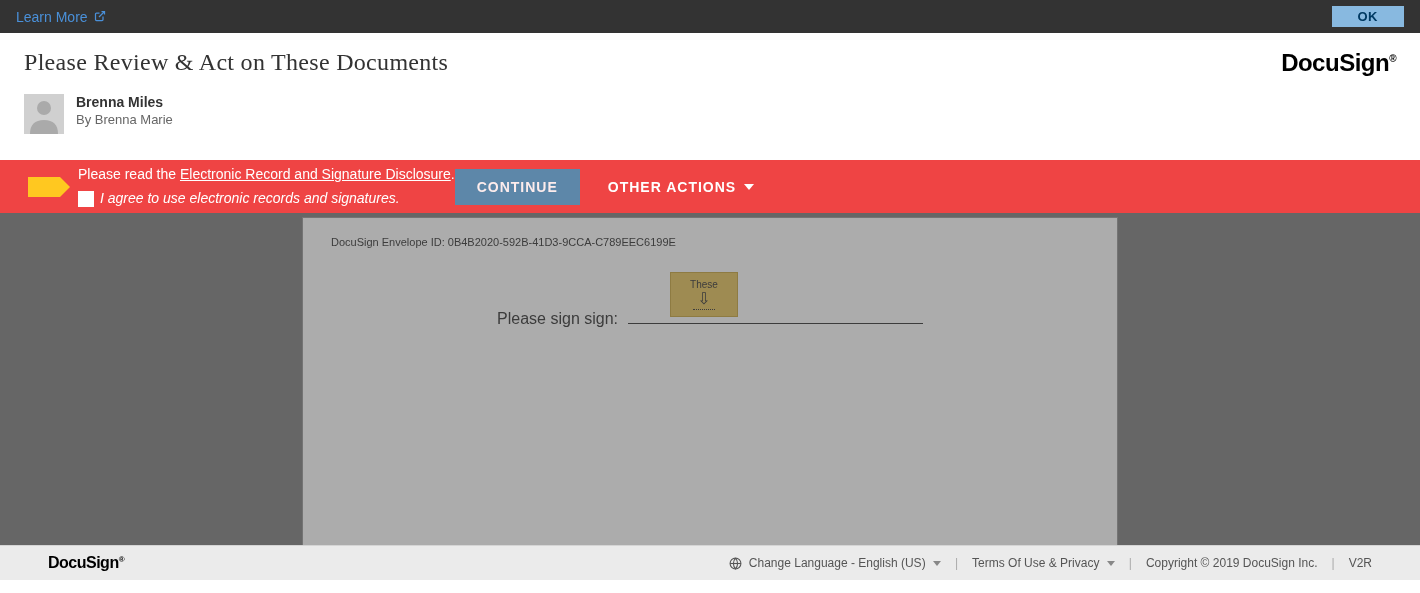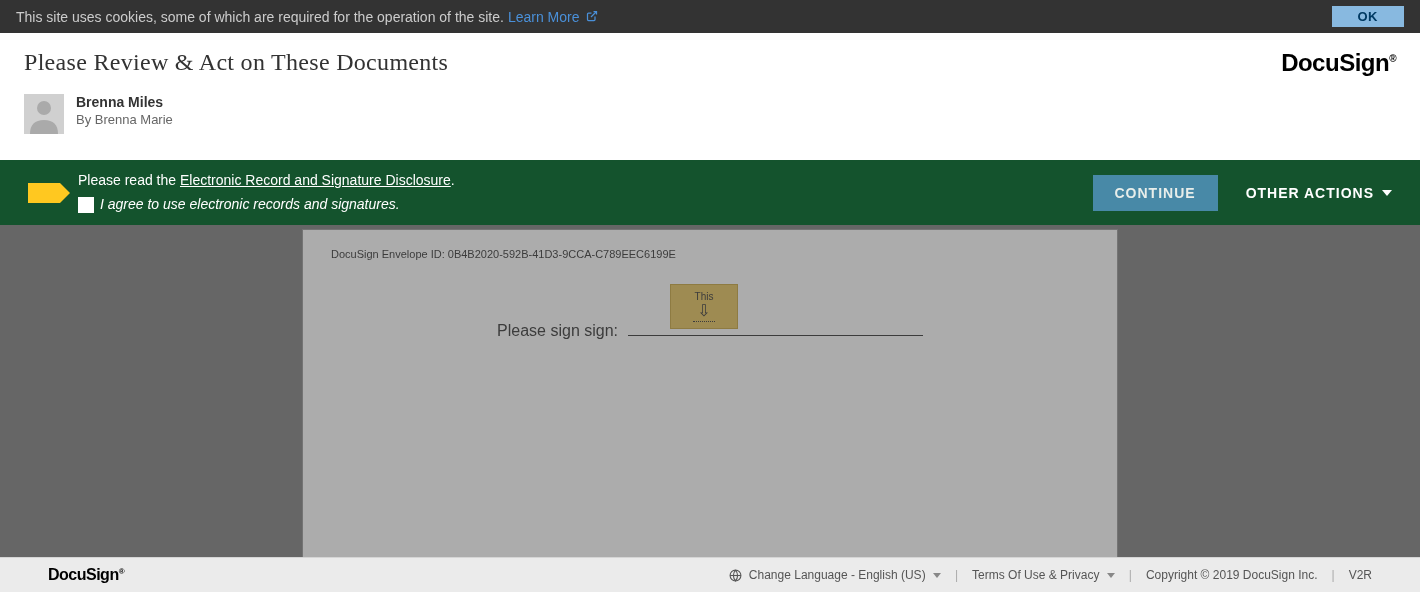--- a/index.html
+++ b/index.html
@@ -64,26 +64,25 @@
     .sender-info .sender-name { font-weight: bold; font-size: 14px; color: #333; }
     .sender-info .sender-by { font-size: 13px; color: #666; margin-top: 2px; }
     .brand-logo {
       font-weight: 700;
       font-size: 24px;
       color: #000;
       letter-spacing: -0.5px;
     }
     
     .action-bar {
-      background: #14532d;
+      background: #ef4444;
       color: #fff;
-      padding: 10px 28px;
-      display: flex;
-      align-items: center;
-      justify-content: space-between;
+      padding: 4px 28px;
+      display: flex;
+      align-items: center;
     }
     .action-left { display: flex; align-items: center; gap: 18px; }
     .ribbon-arrow {
       width: 32px;
       height: 20px;
       background: #FFC820;
       position: relative;
     }
     .ribbon-arrow::after {
       content: "";
@@ -224,21 +223,20 @@
       vertical-align: middle;
     }
     .globe-icon { width: 13px; height: 13px; vertical-align: middle; margin-right: 4px; }
     .footer-link { cursor: pointer; }
   </style>
 </head>
 <body>
 
 <div class="cookie-banner">
   <div class="cookie-text">
-    <span>This site uses cookies, some of which are required for the operation of the site.</span>
     <a href="#">Learn More</a>
     <span class="ext-icon">
       <svg width="12" height="12" viewBox="0 0 24 24" fill="none" stroke="currentColor" stroke-width="2.5">
           <path d="M18 13v6a2 2 0 0 1-2 2H5a2 2 0 0 1-2-2V8a2 2 0 0 1 2-2h6"></path>
           <polyline points="15 3 21 3 21 9"></polyline>
           <line x1="10" y1="14" x2="21" y2="3"></line>
         </svg>
     </span>
   </div>
   <button class="cookie-ok-btn">OK</button>
@@ -285,21 +283,21 @@
       <span class="caret-down"></span>
     </div>
   </div>
 </div>
 
 <div class="doc-area">
   <div class="doc-page">
     <div class="envelope-id">DocuSign Envelope ID: 0B4B2020-592B-41D3-9CCA-C789EEC6199E</div>
     <div class="sign-region">
       <div class="sign-tag">
-        <div class="sign-tag-label">This</div>
+        <div class="sign-tag-label">These</div>
         <div class="sign-tag-arrow">⇩</div>
       </div>
       <span class="sign-label">Please sign sign:</span>
       <span class="sign-line"></span>
     </div>
   </div>
   <div class="dim-overlay"></div>
 </div>
 
 <div class="footer">

